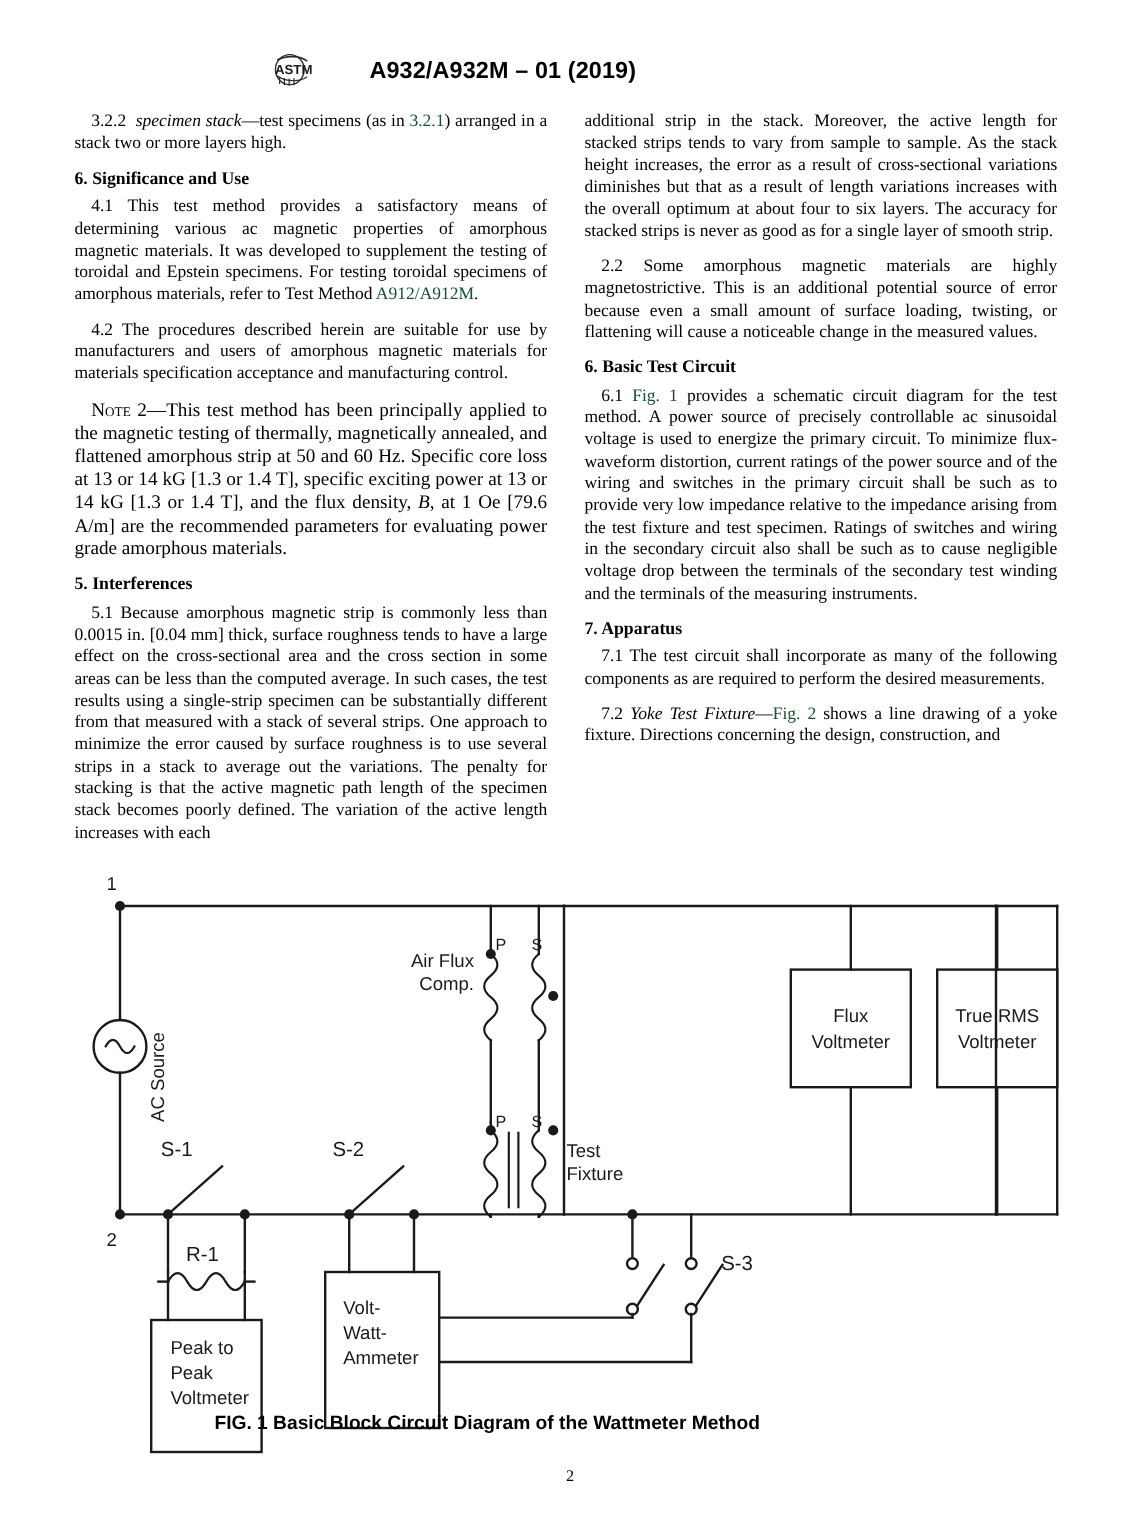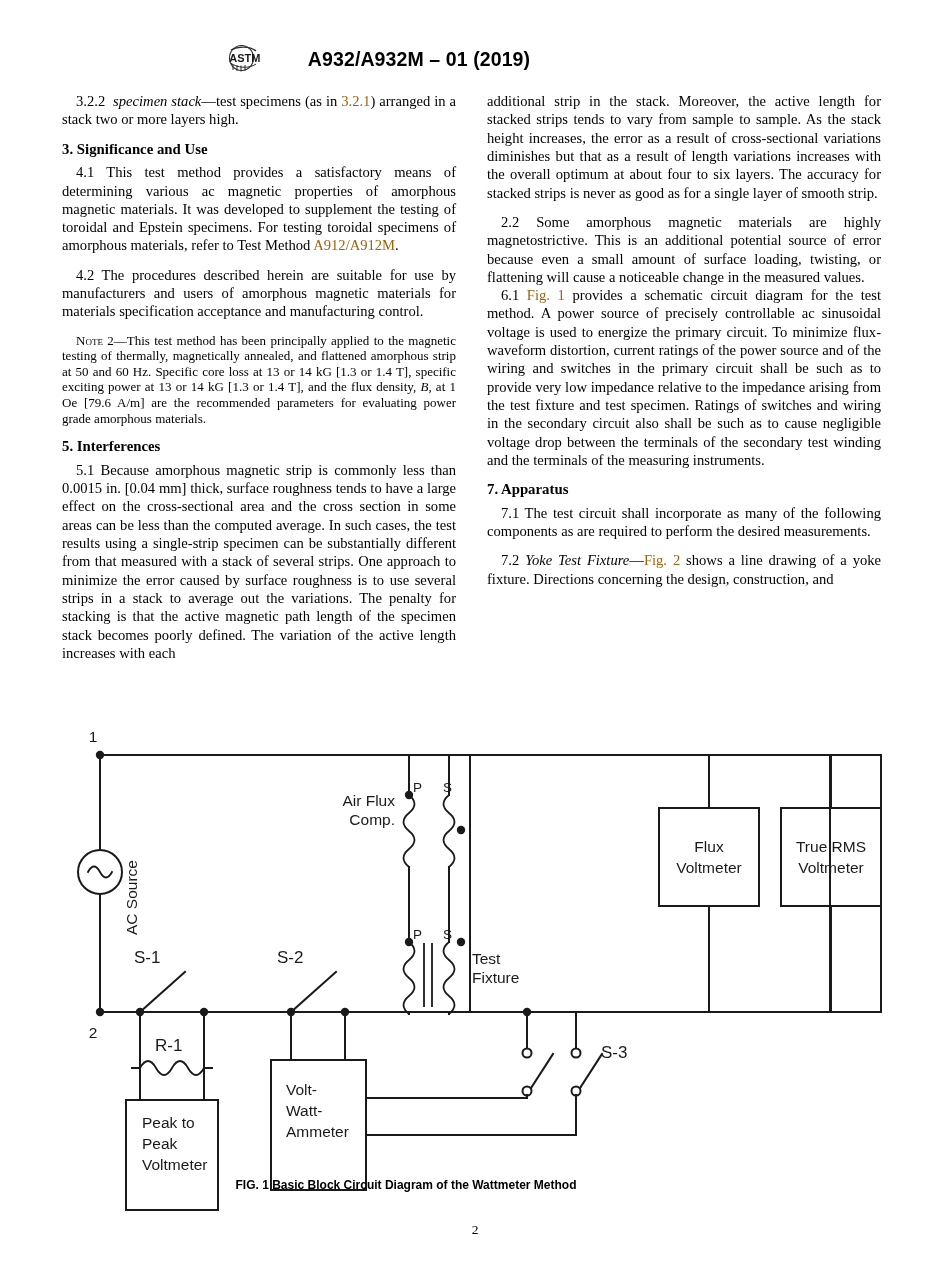--- a/index.html
+++ b/index.html
@@ -65,25 +65,25 @@
     font-family: "Liberation Serif", serif;
     font-weight: bold;
     font-size: 14.8px;
     margin: 11px 0 5px 0;
     text-indent: 0;
     text-align: left;
   }
   .gap { height: 11px; }
 
   .italic { font-style: italic; }
-  .ref { color: #a16207; }
+  .ref { color: #14532d; }
 
   
   .note {
-    font-size: 13px;
+    font-size: 16px;
     line-height: 1.20;
     text-align: justify;
     text-indent: 14px;
     margin-top: 12px;
     margin-bottom: 0;
   }
   .smallcaps {
     font-variant: small-caps;
   }
 
@@ -96,21 +96,21 @@
     height: 500px;
   }
   .fig-caption {
     position: absolute;
     top: 1178px;
     left: 0;
     width: 812px;
     text-align: center;
     font-family: "Liberation Sans", sans-serif;
     font-weight: bold;
-    font-size: 12px;
+    font-size: 16px;
   }
   .page-number {
     position: absolute;
     top: 1222px;
     left: 0;
     width: 950px;
     text-align: center;
     font-size: 13.5px;
   }
 
@@ -143,21 +143,21 @@
   </span>
   <span class="header-title">A932/A932M – 01 (2019)</span>
 </div>
 
 <div class="col col-left">
 
   <p>
     <span>3.2.2</span>&nbsp;&nbsp;<span class="italic">specimen stack</span><span>—test specimens (as in </span><span class="ref">3.2.1</span><span>) arranged in a stack two or more layers high.</span>
   </p>
 
-  <div class="sec-head">3.  Significance and Use</div>
+  <div class="sec-head">6.  Significance and Use</div>
 
   <p>
     <span>4.1  This test method provides a satisfactory means of determining various ac magnetic properties of amorphous magnetic materials. It was developed to supplement the testing of toroidal and Epstein specimens. For testing toroidal specimens of amorphous materials, refer to Test Method </span><span class="ref">A912/A912M</span><span>.</span>
   </p>
 
   <div class="gap"></div>
 
   <p>4.2  The procedures described herein are suitable for use by manufacturers and users of amorphous magnetic materials for materials specification acceptance and manufacturing control.</p>
 
   <p class="note">
@@ -170,20 +170,21 @@
 </div>
 
 <div class="col col-right">
 
   <p style="text-indent:0;">additional strip in the stack. Moreover, the active length for stacked strips tends to vary from sample to sample. As the stack height increases, the error as a result of cross-sectional variations diminishes but that as a result of length variations increases with the overall optimum at about four to six layers. The accuracy for stacked strips is never as good as for a single layer of smooth strip.</p>
 
   <div class="gap"></div>
 
   <p>2.2  Some amorphous magnetic materials are highly magnetostrictive. This is an additional potential source of error because even a small amount of surface loading, twisting, or flattening will cause a noticeable change in the measured values.</p>
 
+  <div class="sec-head">6.  Basic Test Circuit</div>
 
   <p>
     <span>6.1  </span><span class="ref">Fig. 1</span><span> provides a schematic circuit diagram for the test method. A power source of precisely controllable ac sinusoidal voltage is used to energize the primary circuit. To minimize flux-waveform distortion, current ratings of the power source and of the wiring and switches in the primary circuit shall be such as to provide very low impedance relative to the impedance arising from the test fixture and test specimen. Ratings of switches and wiring in the secondary circuit also shall be such as to cause negligible voltage drop between the terminals of the secondary test winding and the terminals of the measuring instruments.</span>
   </p>
 
   <div class="sec-head">7.  Apparatus</div>
 
   <p>7.1  The test circuit shall incorporate as many of the following components as are required to perform the desired measurements.</p>
 
   <div class="gap"></div>

